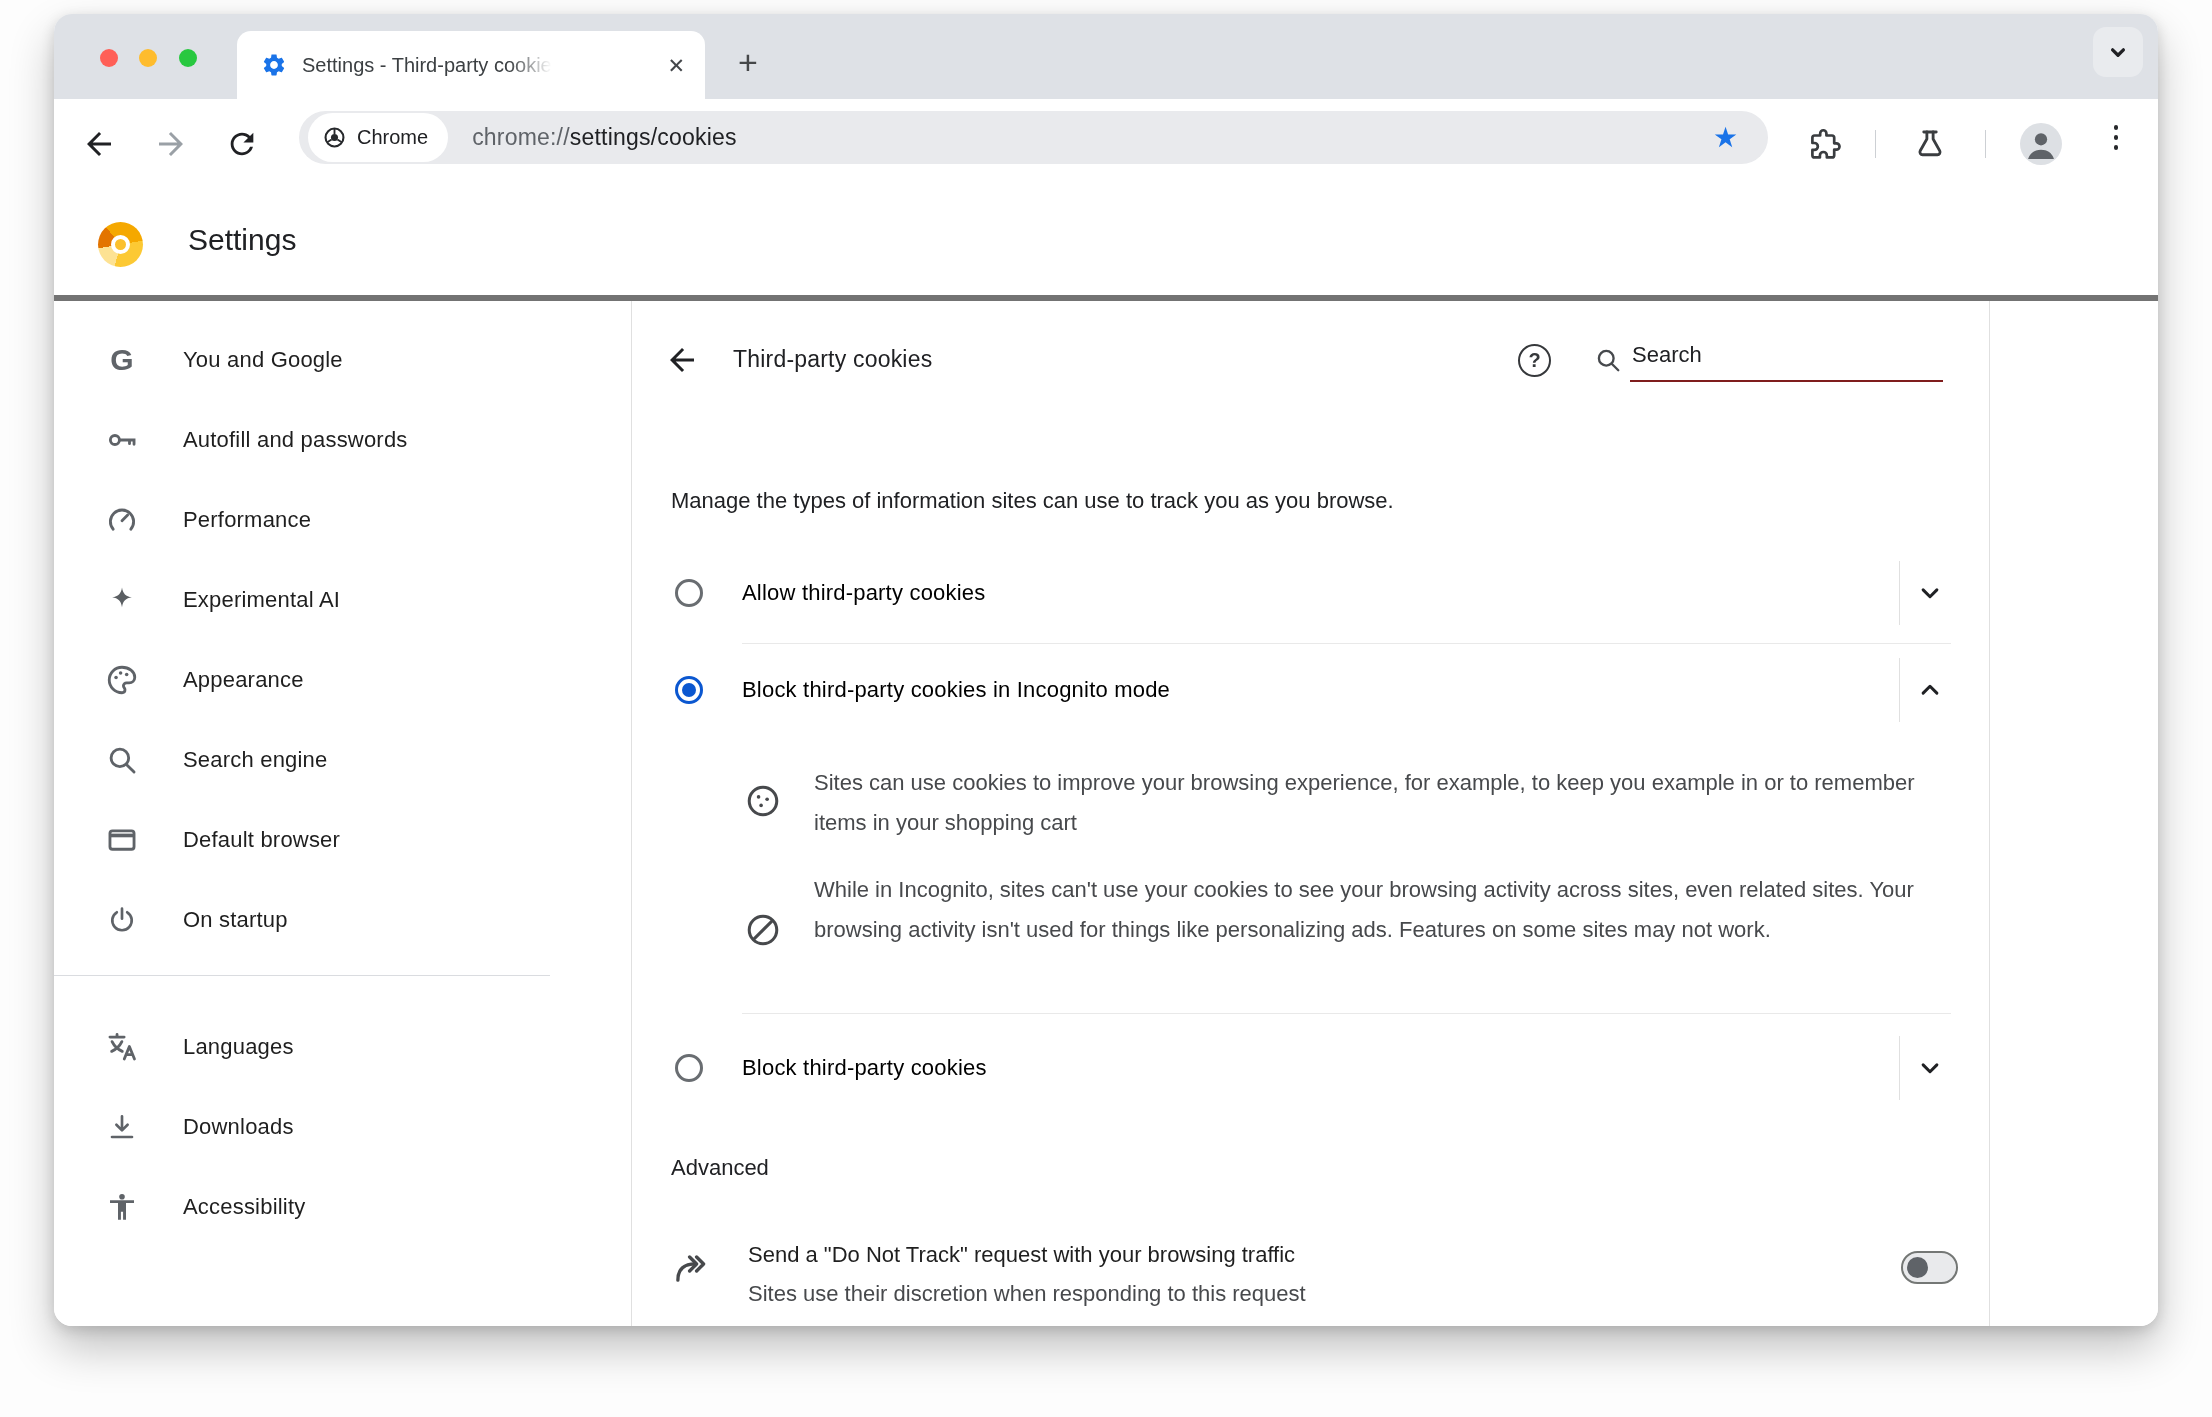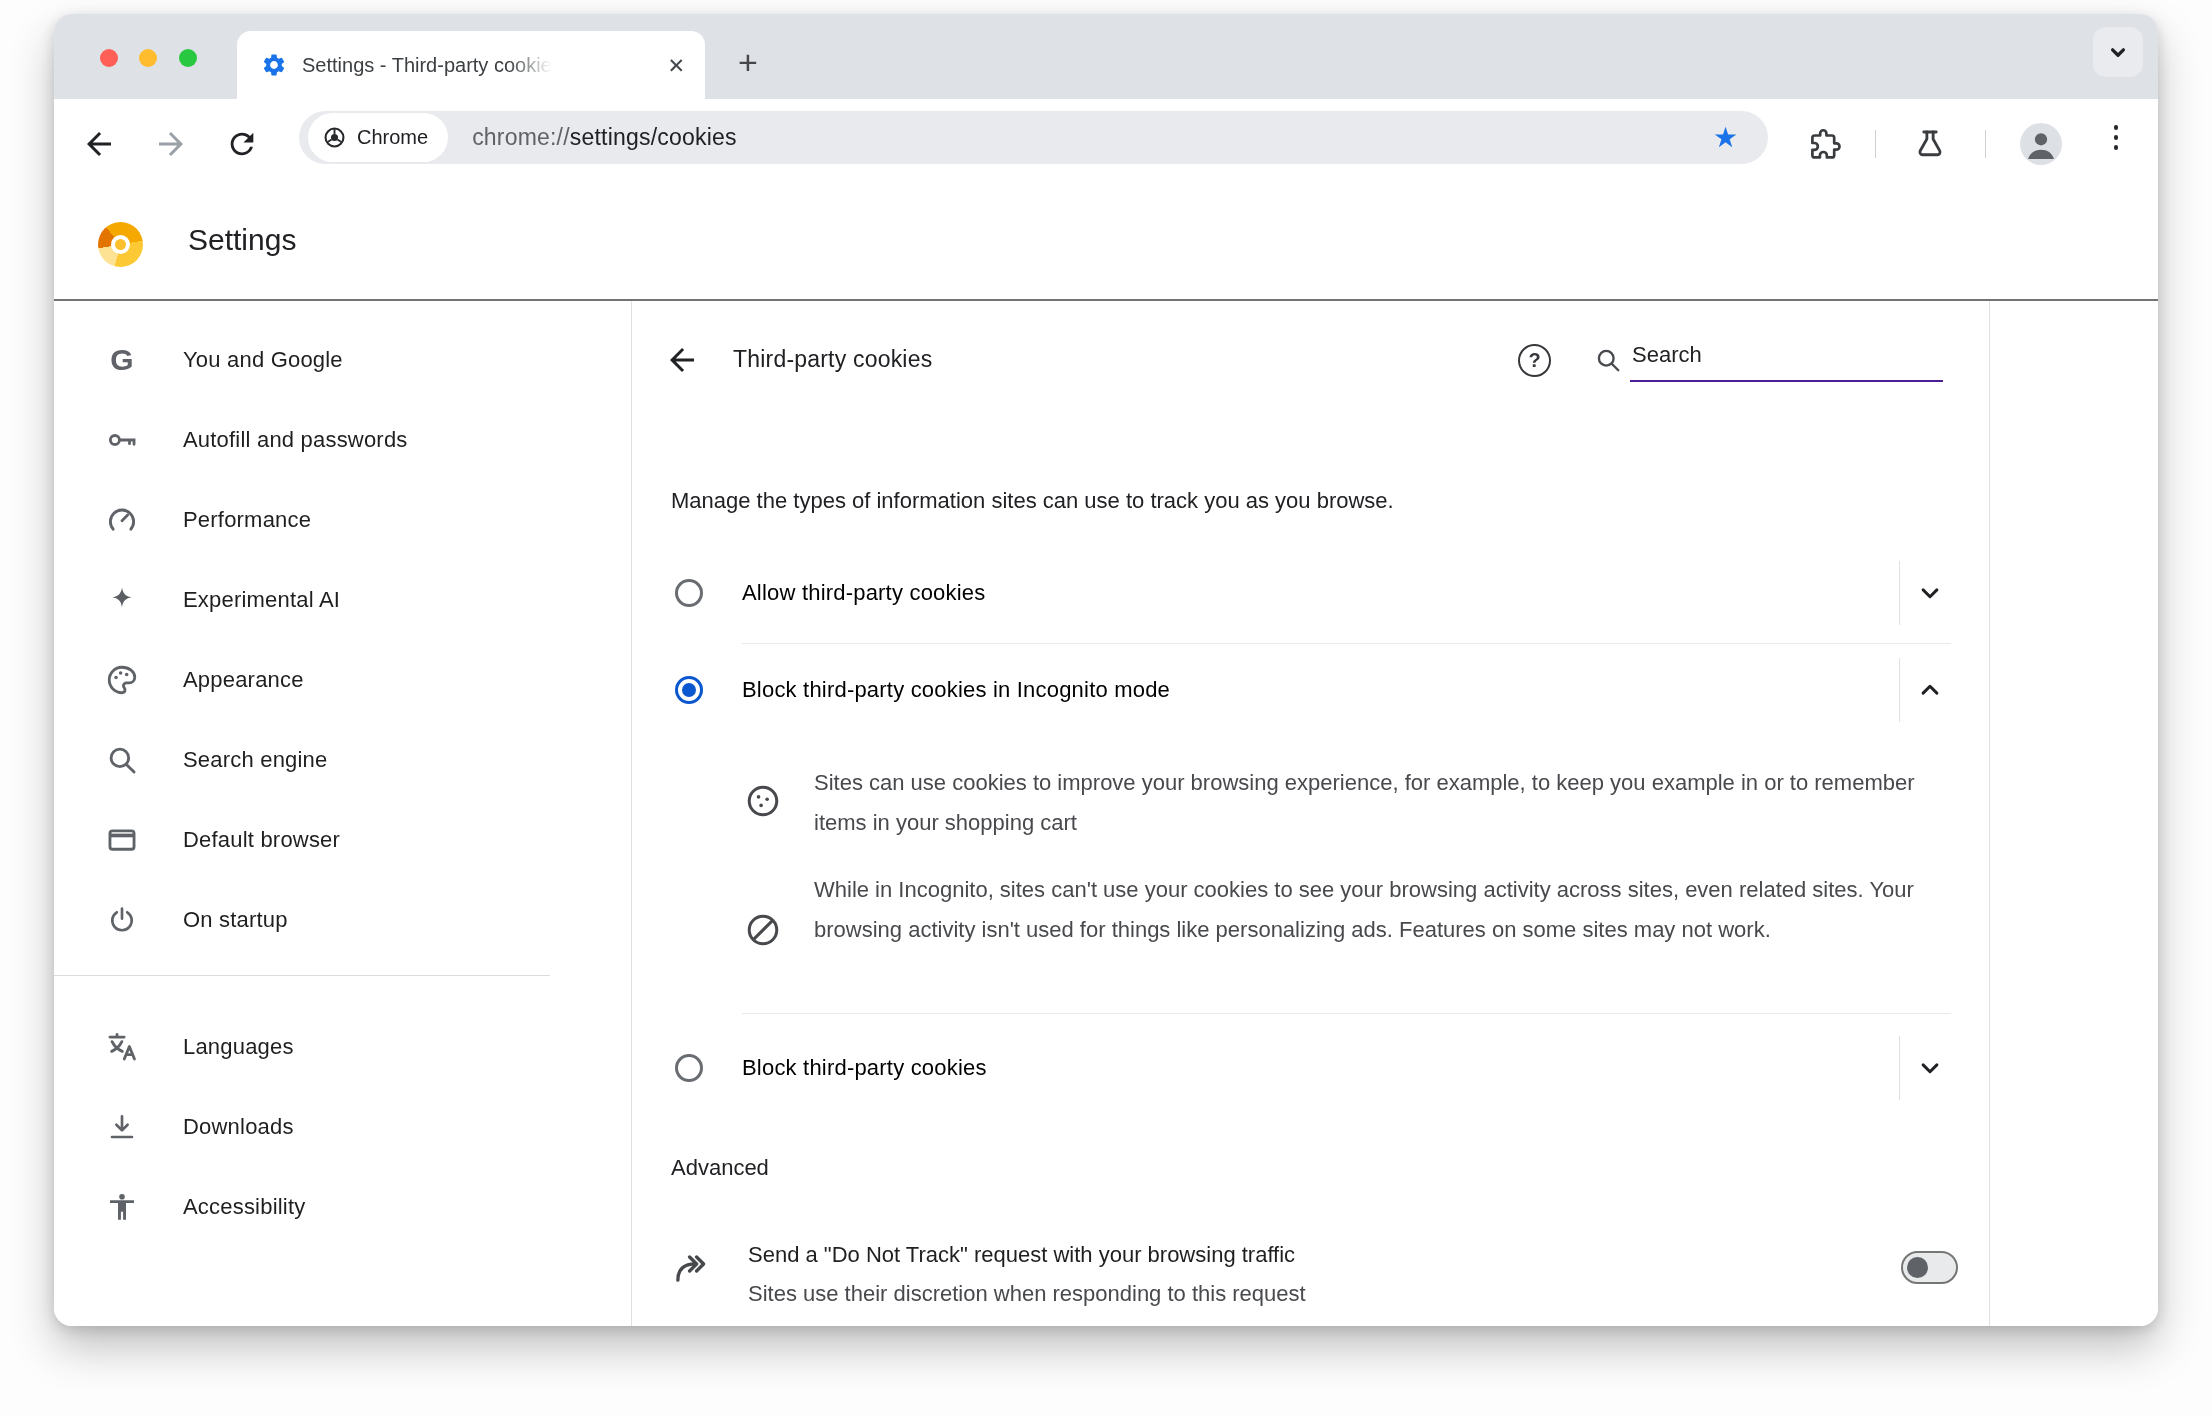--- a/index.html
+++ b/index.html
@@ -73,21 +73,21 @@
   .sep1 { right:282px; } .sep2 { right:172px; }
   .avatar {
     position:absolute; right:96px; top:24px; width:42px; height:42px; border-radius:50%;
     background:#dde0e4; overflow:hidden; display:flex; align-items:center; justify-content:center;
   }
   .dots { position:absolute; right:40px; top:26px; display:flex; flex-direction:column; gap:5.5px; align-items:center; }
   .dots i { width:4.5px; height:4.5px; border-radius:50%; background:#27292c; }
   
   .s-header {
     position:relative; height:113px; background:#fff;
-    border-bottom:2px solid #737373;
+    border-bottom:6px solid #737373;
   }
   .canary {
     position:absolute; left:44px; top:34px; width:45px; height:45px; border-radius:50%;
     background:conic-gradient(from -40deg, #f5a800 0 120deg, #fcc934 0 235deg, #fde293 0 300deg, #e37400 0 360deg);
     display:flex; align-items:center; justify-content:center;
   }
   .canary i { width:19px; height:19px; border-radius:50%; background:#fbc02d; border:4px solid #fff; }
   .s-title { position:absolute; left:134px; top:35px; font-size:30px; color:#202124; }
   .s-search {
     position:absolute; left:563px; top:200px; width:1384px; height:59px;
@@ -121,21 +121,21 @@
   .m-back { position:absolute; left:32px; top:22px; color:#202124; }
   .m-title { position:absolute; left:101px; top:26px; font-size:23px; color:#202124; letter-spacing:.2px; }
   .m-help {
     position:absolute; left:886px; top:24px; width:33px; height:33px; border-radius:50%;
     border:2.5px solid #36383b; color:#36383b; display:flex; align-items:center; justify-content:center;
     font-size:20px; font-weight:700;
   }
   .m-search { position:absolute; left:962px; top:22px; display:flex; align-items:flex-start; }
   .m-search svg { margin-top:4px; }
   .m-search input {
-    border:none; outline:none; border-bottom:2px solid #4c1d95; background:transparent;
+    border:none; outline:none; border-bottom:2px solid #7f1d1d; background:transparent;
     margin-left:8px; width:313px; padding:0 0 12px 2px; font-size:22px; color:#202124;
     font-family:"Liberation Sans","DejaVu Sans",sans-serif;
   }
   .m-search input::placeholder { color:#202124; opacity:1; }
   .m-intro { position:absolute; left:39px; top:178px; font-size:22px; line-height:44px; color:#202124; }
   .opt-row { position:absolute; left:0; width:100%; height:72px; display:flex; align-items:center; }
   .row1 { top:256px; } .row2 { top:353px; } .row3 { top:731px; }
   .radio { width:28px; height:28px; border-radius:50%; border:3px solid #696d71; margin-left:43px; flex:0 0 auto; }
   .radio.on { border-color:#0b57d0; display:flex; align-items:center; justify-content:center; }
   .radio.on i { width:14px; height:14px; border-radius:50%; background:#0b57d0; }

